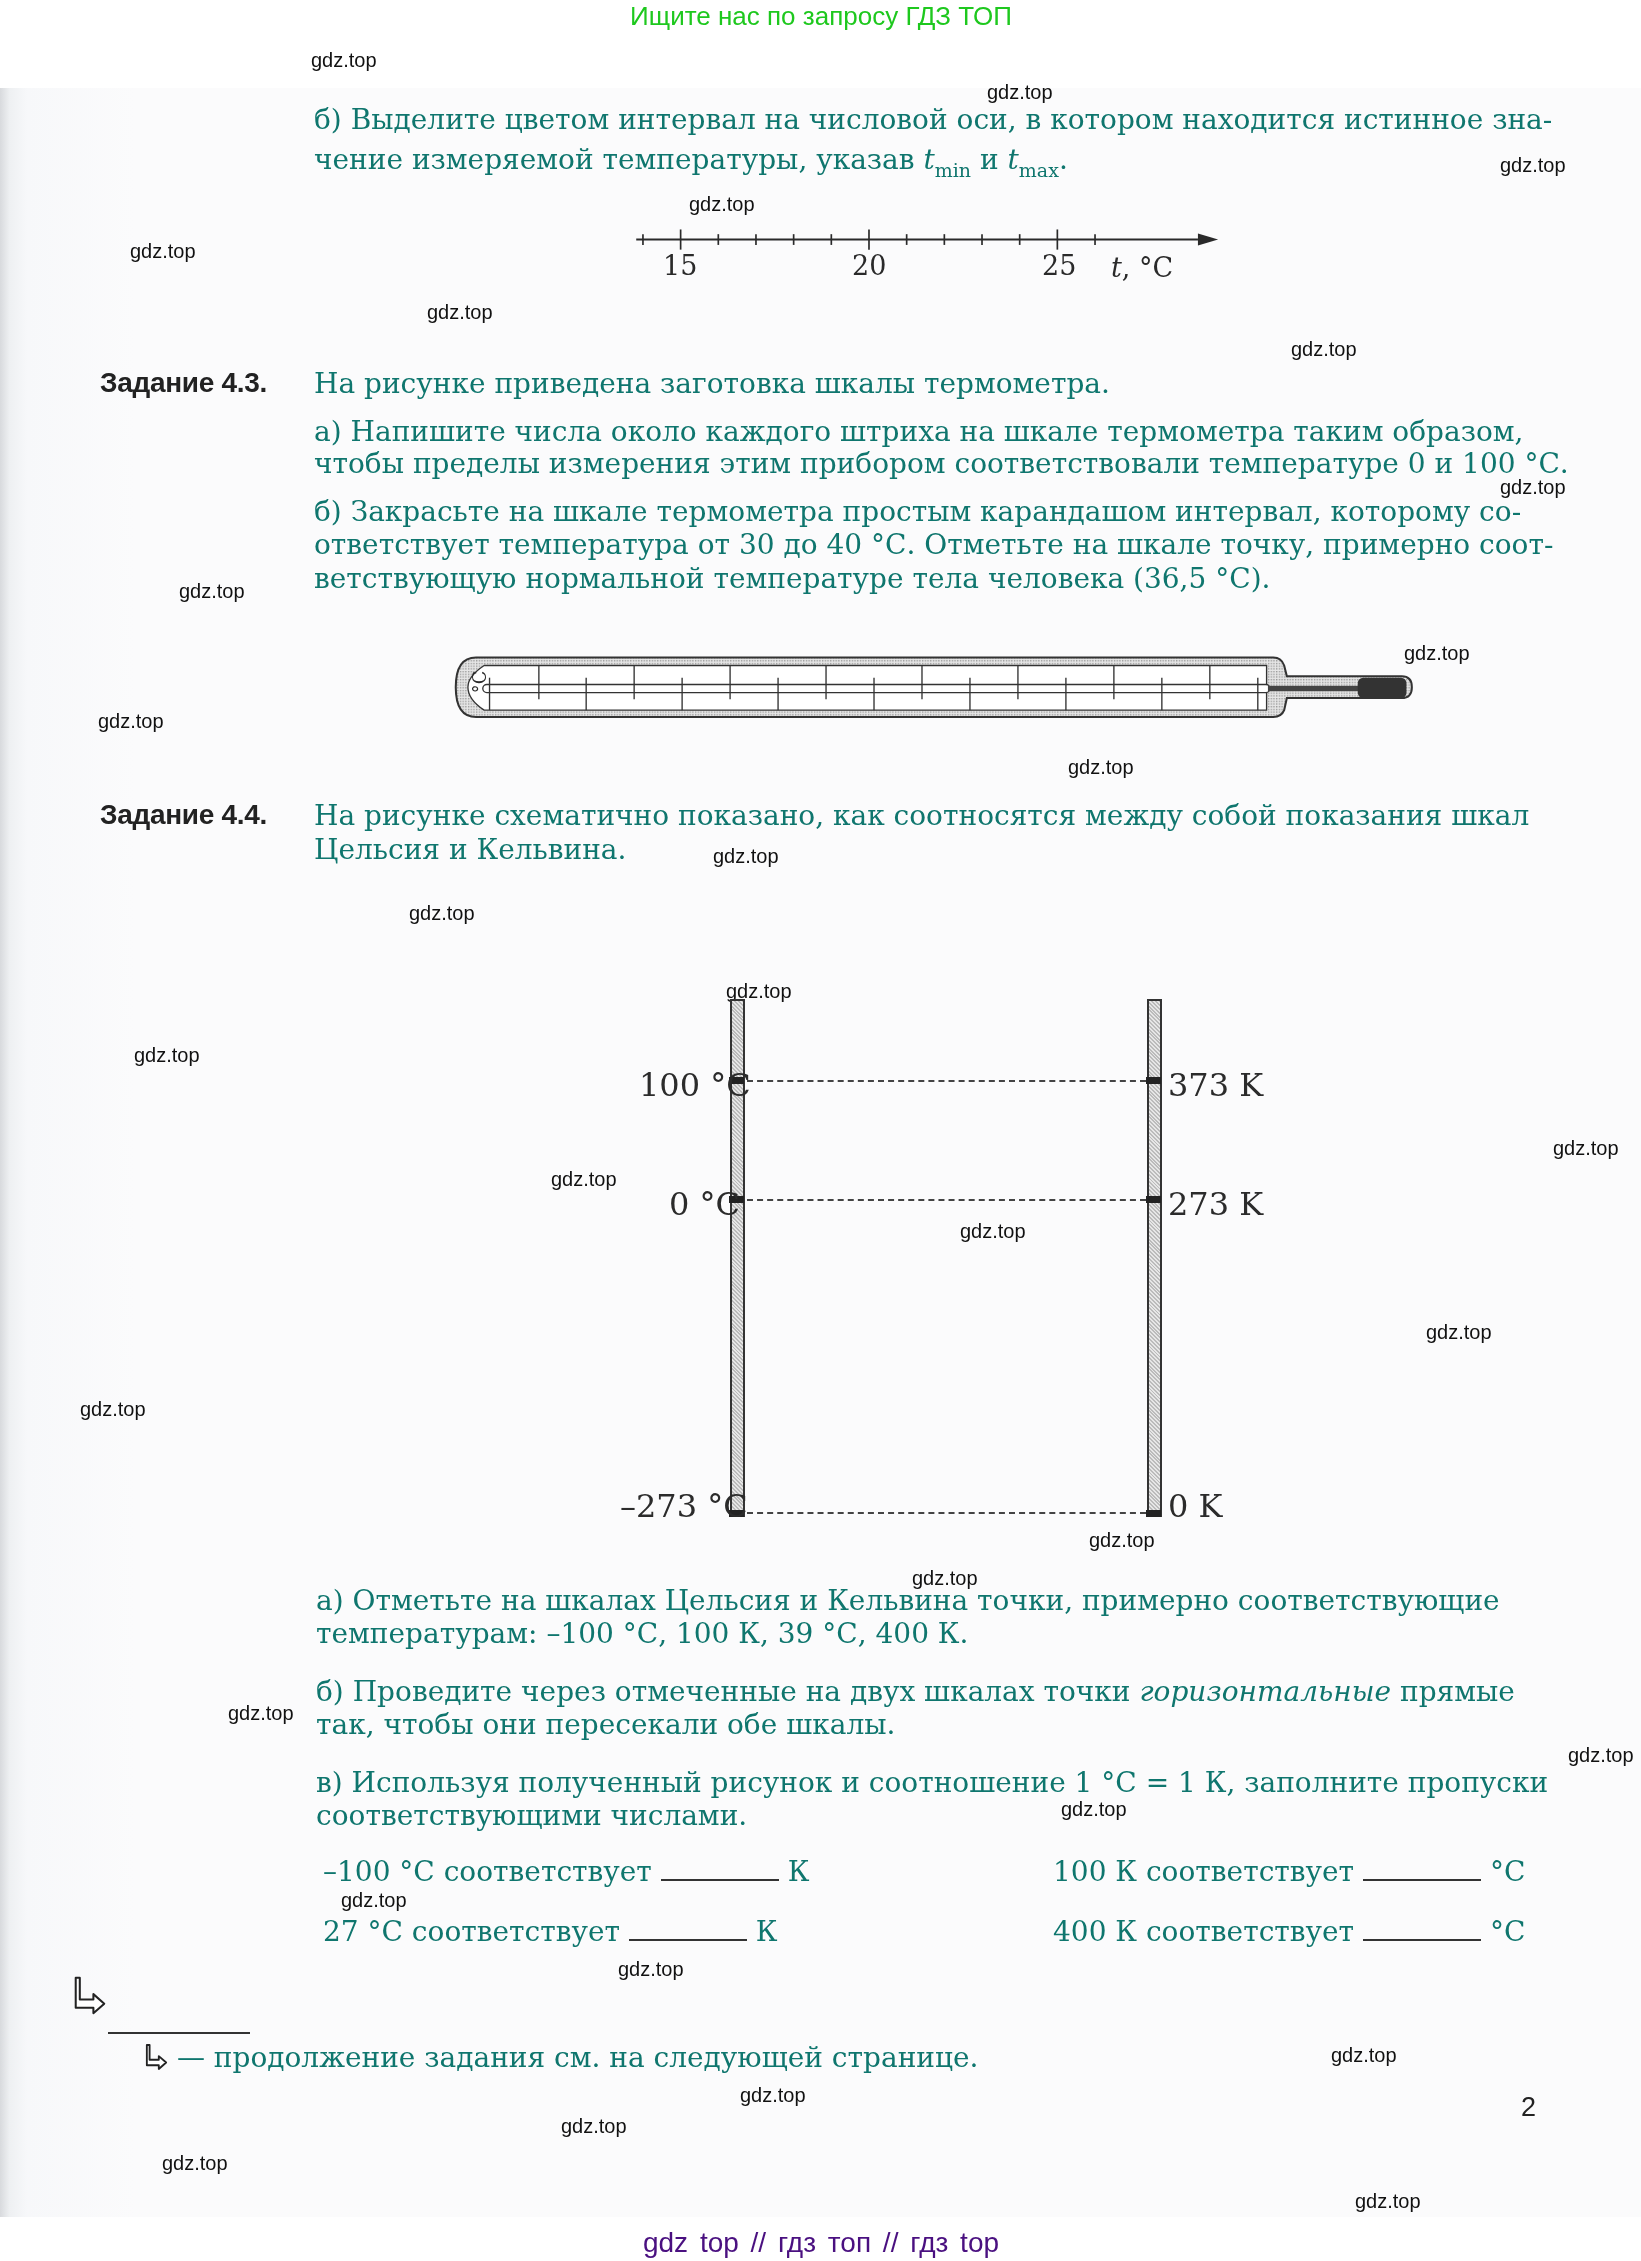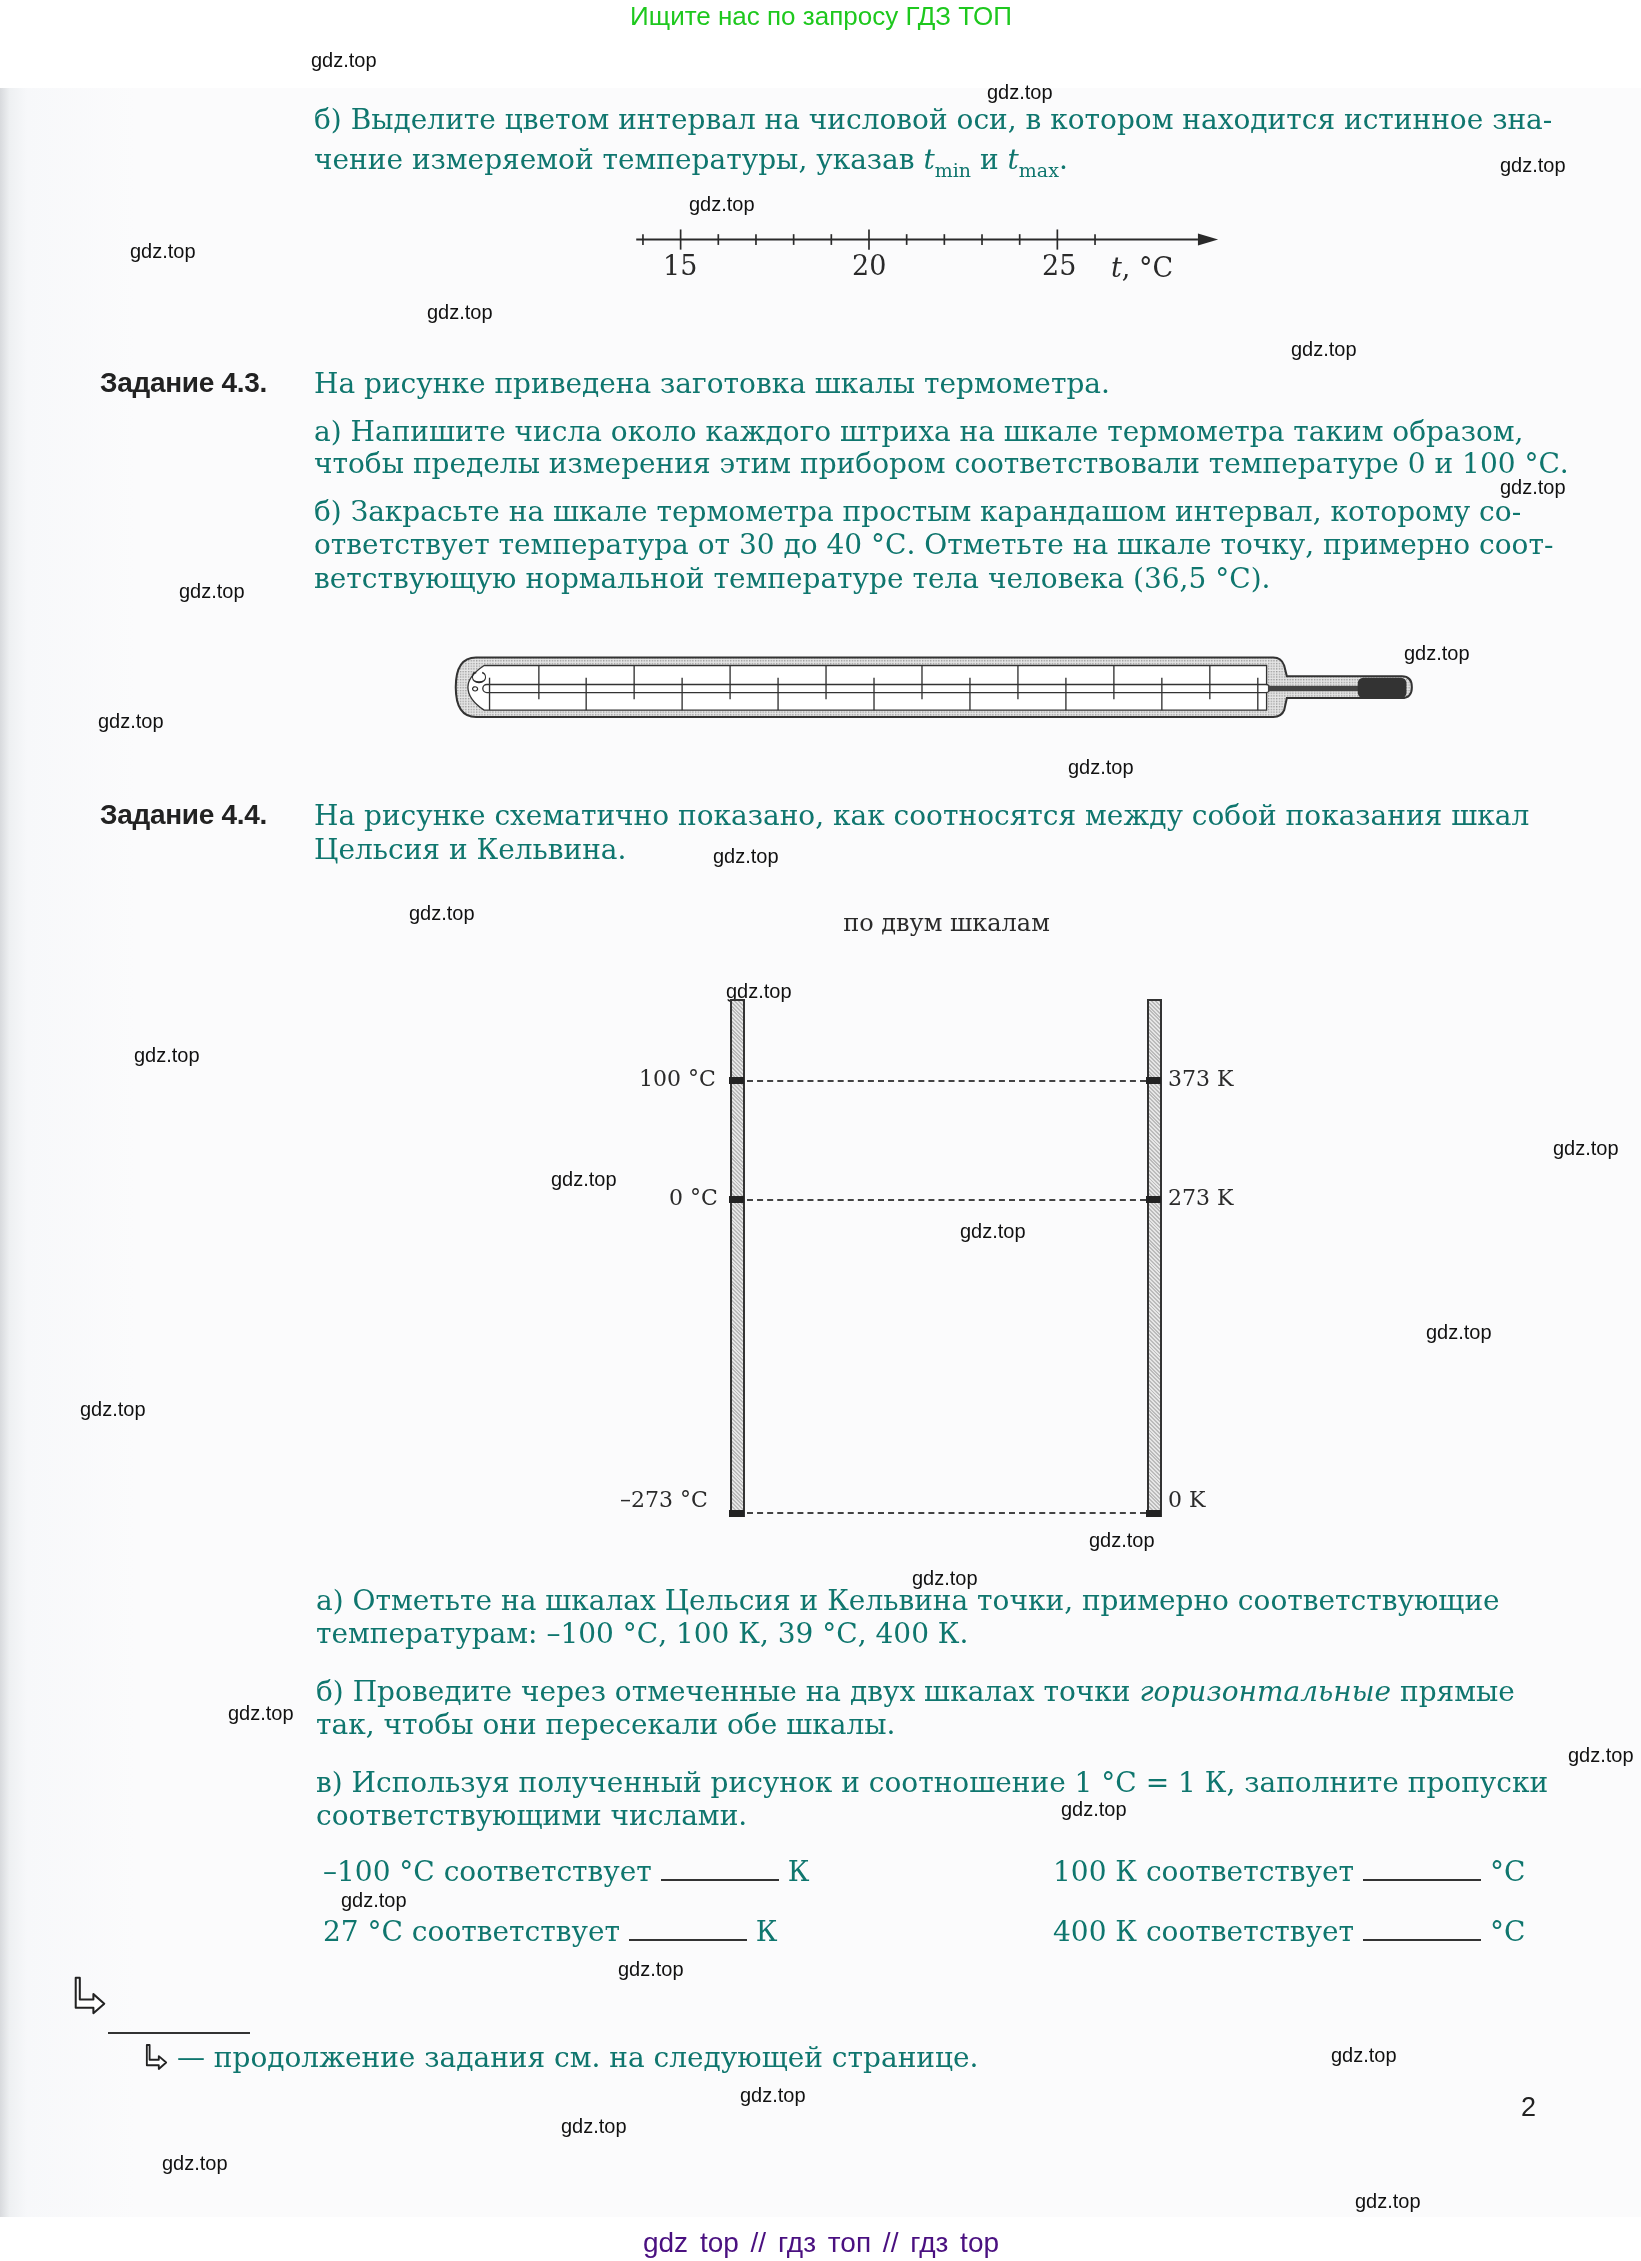--- a/index.html
+++ b/index.html
@@ -29,21 +29,21 @@
   }
   .txt { font-size:28px; line-height:34px; color:#0f766e;text-align:center; }
   .task-label {
     font-family:"Liberation Sans", sans-serif; font-weight:bold;
     font-size:28px; color:#222; letter-spacing:-0.3px;
   }
   .sub { font-size:19px; vertical-align:-8px; }
   .it { font-style:italic; }
   .blank { display:inline-block; border-bottom:2px solid #333; height:20px; vertical-align:baseline; }
   .diagram-title { font-size:24px; line-height:35px; text-align:center; color:#2b2b2b; }
-  .scale-lbl { font-size:22px; color:#2b2b2b; }
+  .scale-lbl { font-size:32px; color:#2b2b2b; }
   .bar {
     position:absolute; width:10.8px; border:2px solid #333; box-sizing:content-box;
     background:repeating-linear-gradient(45deg,#bbb 0 1.4px,#e6e6e6 1.4px 2.7px);
   }
   .mark { position:absolute; width:15px; height:6.8px; background:#222; }
   .dash { position:absolute; border-top:2px dashed #444; height:0; }
   .page-num { font-family:"Liberation Sans", sans-serif; font-size:27px; color:#222; }
 </style>
 </head>
 <body>
@@ -159,21 +159,20 @@
     </g>
   </svg>
   <span class="abs" style="left:20px;top:20px;font-size:17.6px;transform:rotate(-90deg);transform-origin:center">°C</span>
 </div>
 
 <div class="abs task-label" style="left:100px;top:799px">Задание 4.4.</div>
 <div class="abs txt" style="left:314px;top:799px">На рисунке схематично показано, как соотносятся между собой показания шкал</div>
 <div class="abs txt" style="left:314px;top:833px">Цельсия и Кельвина.</div>
 
 <div class="abs diagram-title" style="left:676px;top:906px;width:541px">
-  <div>по двум шкалам</div>
 </div>
 
 <div class="bar" style="left:730px;top:999px;height:514px"></div>
 <div class="bar" style="left:1147px;top:999px;height:514px"></div>
 
 <div class="mark" style="left:729px;top:1077px"></div>
 <div class="mark" style="left:1146px;top:1077px"></div>
 <div class="dash" style="left:747px;top:1080px;width:399px"></div>
 <div class="abs scale-lbl" style="left:639px;top:1066px">100 °C</div>
 <div class="abs scale-lbl" style="left:1168px;top:1066px">373 K</div>

